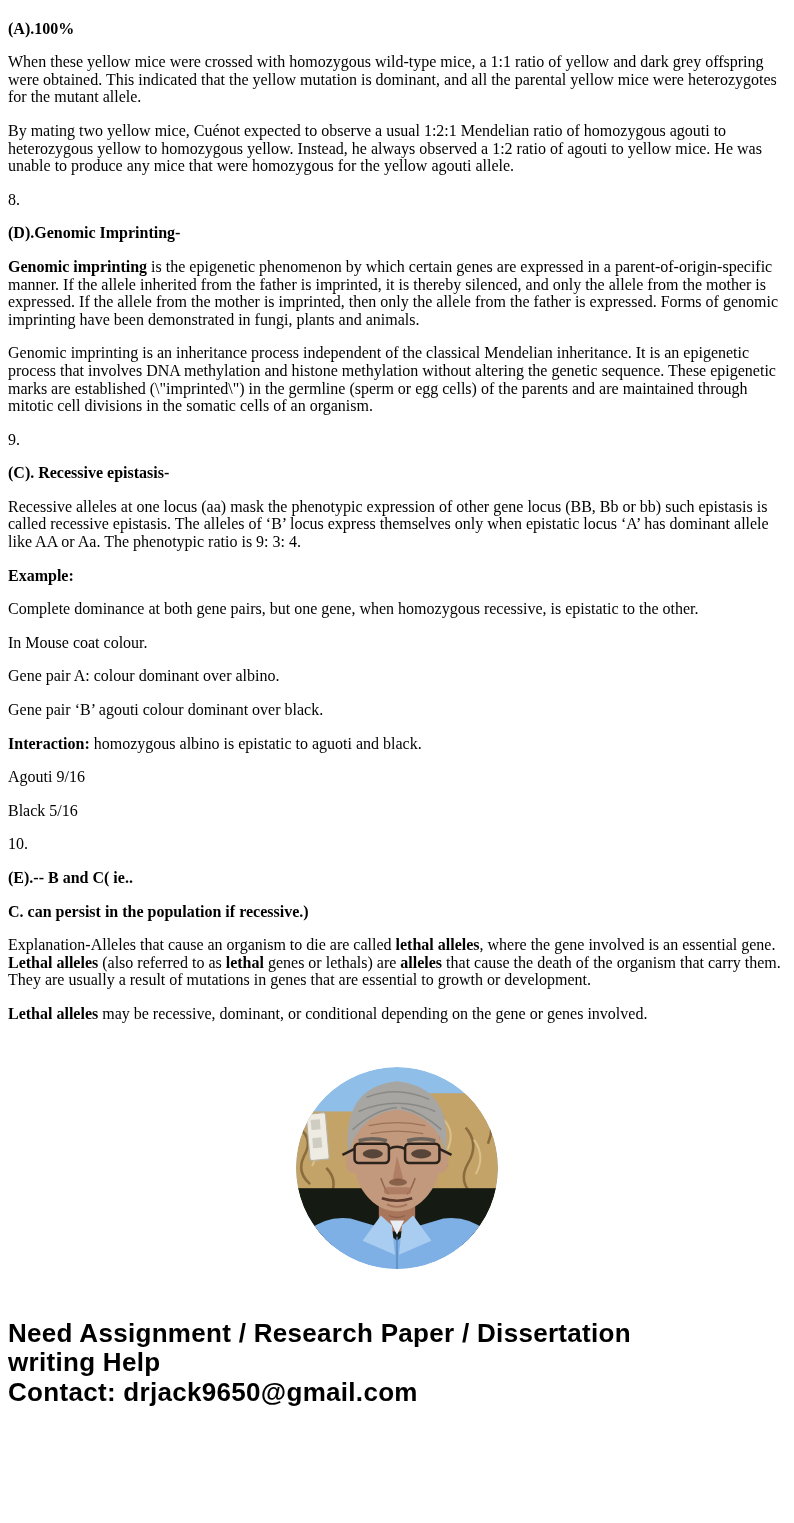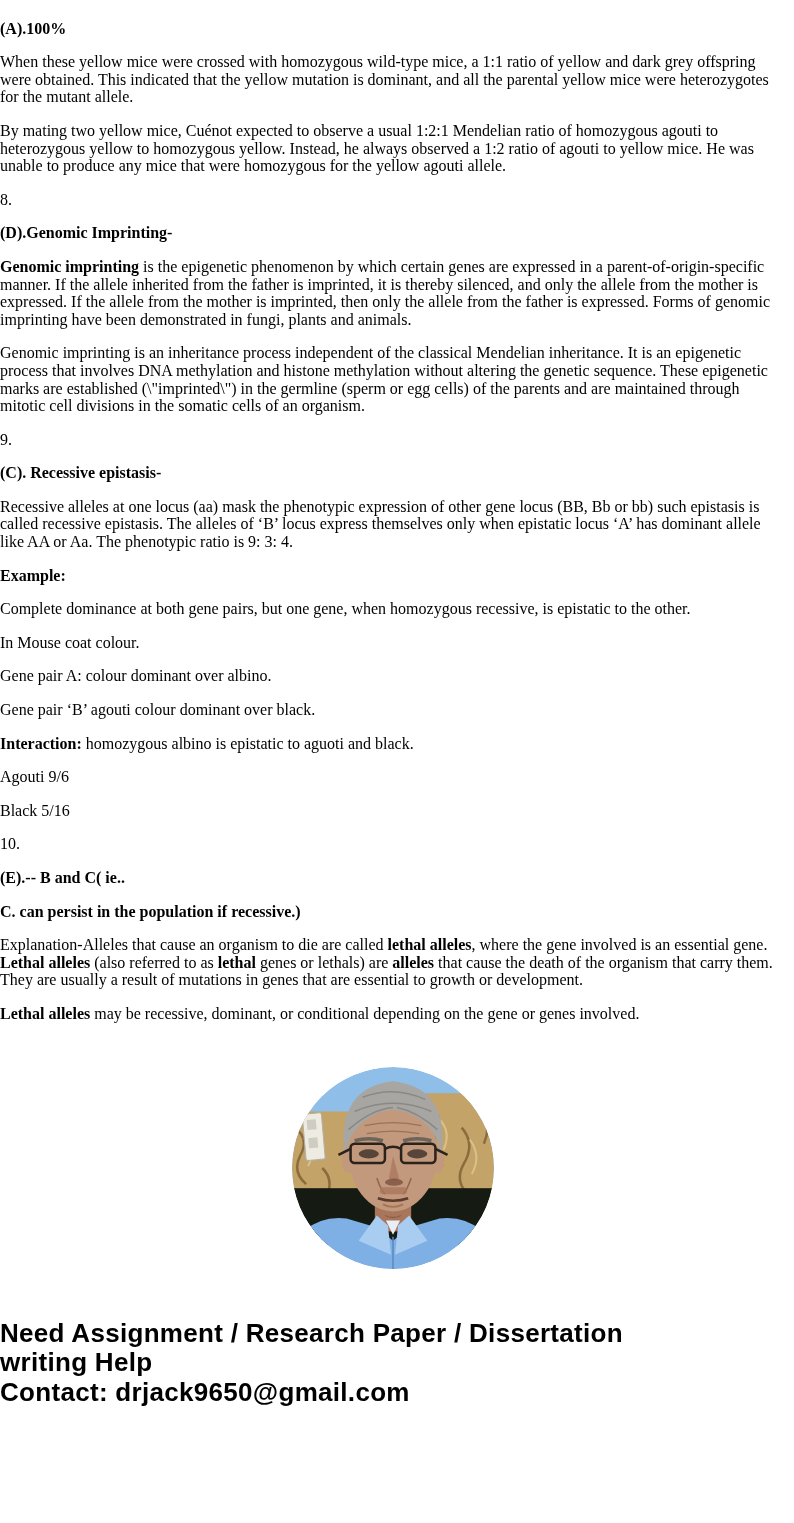--- a/index.html
+++ b/index.html
@@ -12,21 +12,21 @@
     width: 794px;
     height: 1523px;
     overflow: hidden;
     position: relative;
     font-family: "Liberation Serif", serif;
     font-size: 16px;
   }
   .doc {
     position: absolute;
     top: 0;
-    left: 0;
+    left: 8px;
     right: 8px;
   }
   #paragraphs p {
     margin: 16px 0;
     line-height: 1.1;
   }
   
   #paragraphs p:first-child {
     margin-top: -14px;
   }
@@ -70,21 +70,21 @@
       <p><span>Genomic imprinting is an inheritance process independent of the classical Mendelian inheritance. It is an epigenetic process that involves DNA methylation and histone methylation without altering the genetic sequence. These epigenetic marks are established (\"imprinted\") in the germline (sperm or egg cells) of the parents and are maintained through mitotic cell divisions in the somatic cells of an organism.</span></p>
       <p><span>9.</span></p>
       <p><strong>(C). Recessive epistasis-</strong></p>
       <p><span>Recessive alleles at one locus (aa) mask the phenotypic expression of other gene locus (BB, Bb or bb) such epistasis is called recessive epistasis. The alleles of ‘B’ locus express themselves only when epistatic locus ‘A’ has dominant allele like AA or Aa. The phenotypic ratio is 9: 3: 4.</span></p>
       <p><strong>Example:</strong></p>
       <p><span>Complete dominance at both gene pairs, but one gene, when homozygous recessive, is epistatic to the other.</span></p>
       <p><span>In Mouse coat colour.</span></p>
       <p><span>Gene pair A: colour dominant over albino.</span></p>
       <p><span>Gene pair ‘B’ agouti colour dominant over black.</span></p>
       <p><strong>Interaction:</strong><span> homozygous albino is epistatic to aguoti and black.</span></p>
-      <p><span>Agouti 9/6</span></p>
+      <p><span>Agouti 9/16</span></p>
       <p><span>Black 5/16</span></p>
       <p><span>10.</span></p>
       <p><strong>(E).-- B and C( ie..</strong></p>
       <p><strong>C. can persist in the population if recessive.)</strong></p>
       <p><span>Explanation-Alleles that cause an organism to die are called </span><strong>lethal alleles</strong><span>, where the gene involved is an essential gene. </span><strong>Lethal alleles</strong><span> (also referred to as </span><strong>lethal</strong><span> genes or lethals) are </span><strong>alleles</strong><span> that cause the death of the organism that carry them. They are usually a result of mutations in genes that are essential to growth or development.</span></p>
       <p><strong>Lethal alleles</strong><span> may be recessive, dominant, or conditional depending on the gene or genes involved.</span></p>
     </div>
 
   <div class="avatar-wrap">
     <svg viewBox="0 0 200 200" xmlns="http://www.w3.org/2000/svg">

